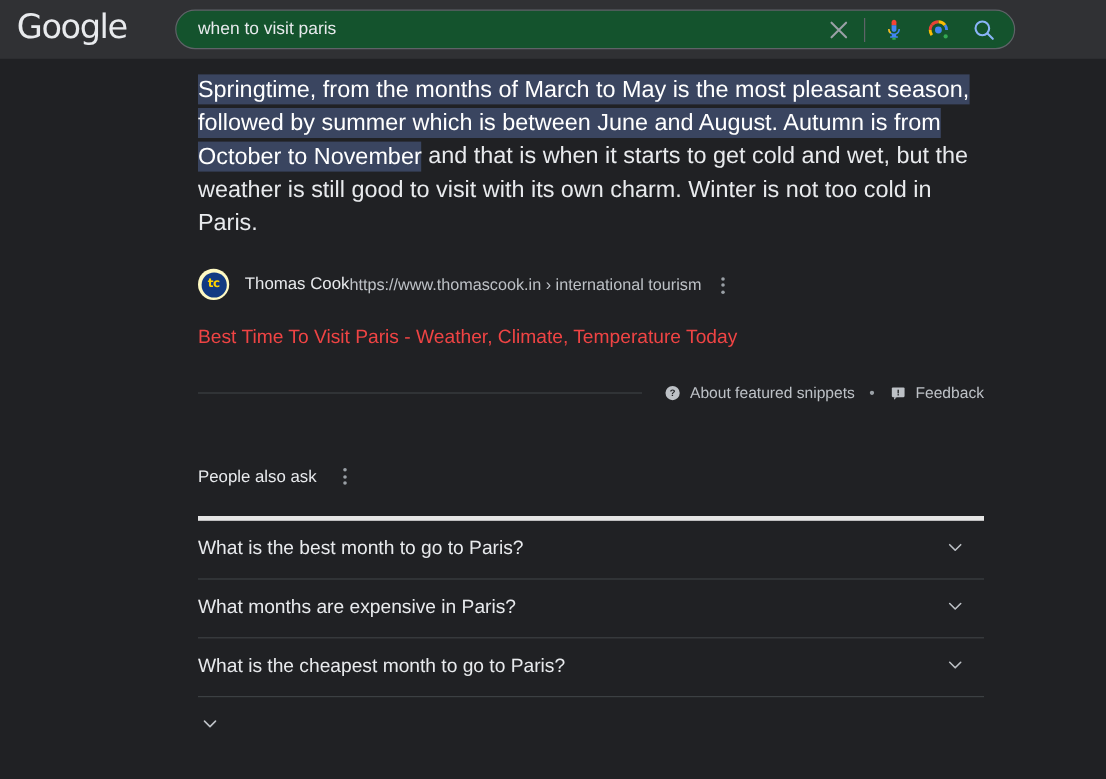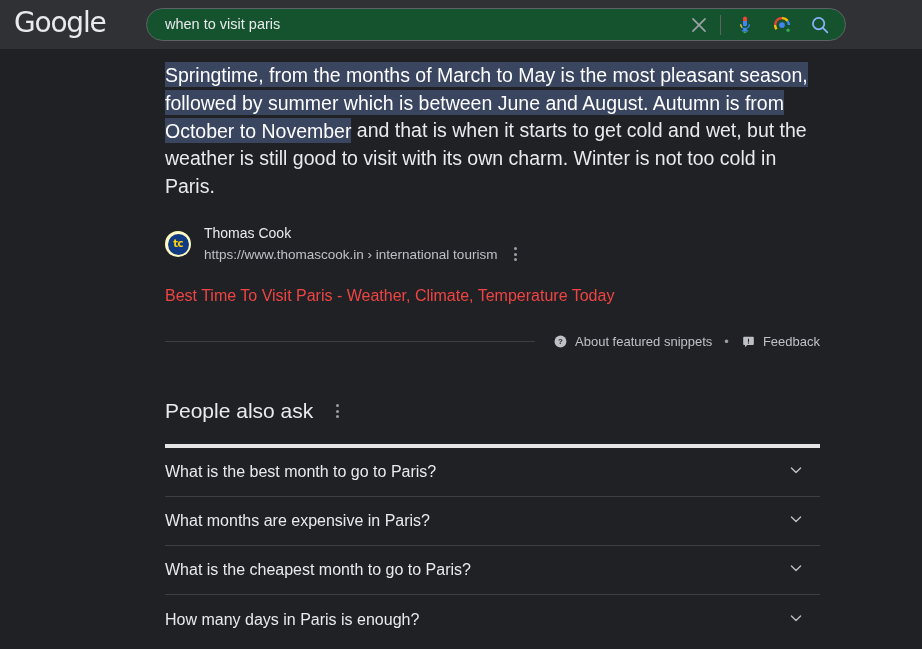--- a/index.html
+++ b/index.html
@@ -124,21 +124,21 @@
     display: flex;
     align-items: center;
     justify-content: center;
     color: #ffd400;
     font-size: 10px;
     font-weight: bold;
     font-family: "DejaVu Sans", sans-serif;
     line-height: 1;
     letter-spacing: -0.5px;
   }
-  .source-meta { display: flex; flex-direction: column; }
+  .source-meta { display: flex; flex-direction: row; }
   .site-name {
     color: #e8eaed;
     font-size: 14px;
     line-height: 19px;
   }
   .url-row {
     display: flex;
     align-items: center;
     margin-top: 1px;
   }
@@ -200,21 +200,21 @@
   }
 
   
   .paa { margin-top: 45px; }
   .paa-head {
     display: flex;
     align-items: center;
   }
   .paa-title {
     color: #e8eaed;
-    font-size: 21px;
+    font-size: 14px;
     line-height: 28px;
   }
   .paa-head .kebab { margin-left: 14px; }
 
   .paa-list {
     margin-top: 19px;
     border-top: 4px solid #e5e5e5;
     text-align: right;
   }
   .paa-item {
@@ -368,21 +368,20 @@
         <div class="paa-item">
           <div class="paa-q">What is the cheapest month to go to Paris?</div>
           <span>
             <svg class="chev" viewBox="0 0 24 24" aria-hidden="true">
               <path d="M6.5 9.5 L12 15 L17.5 9.5" stroke="#bdc1c6" stroke-width="1.6" fill="none" stroke-linecap="round" stroke-linejoin="round"></path>
             </svg>
           </span>
         </div>
 
         <div class="paa-item" style="border-bottom:none;">
-          <div class="paa-q">How many days in Paris is enough?</div>
           <span>
             <svg class="chev" viewBox="0 0 24 24" aria-hidden="true">
               <path d="M6.5 9.5 L12 15 L17.5 9.5" stroke="#bdc1c6" stroke-width="1.6" fill="none" stroke-linecap="round" stroke-linejoin="round"></path>
             </svg>
           </span>
         </div>
 
       </div>
 
     </div>

